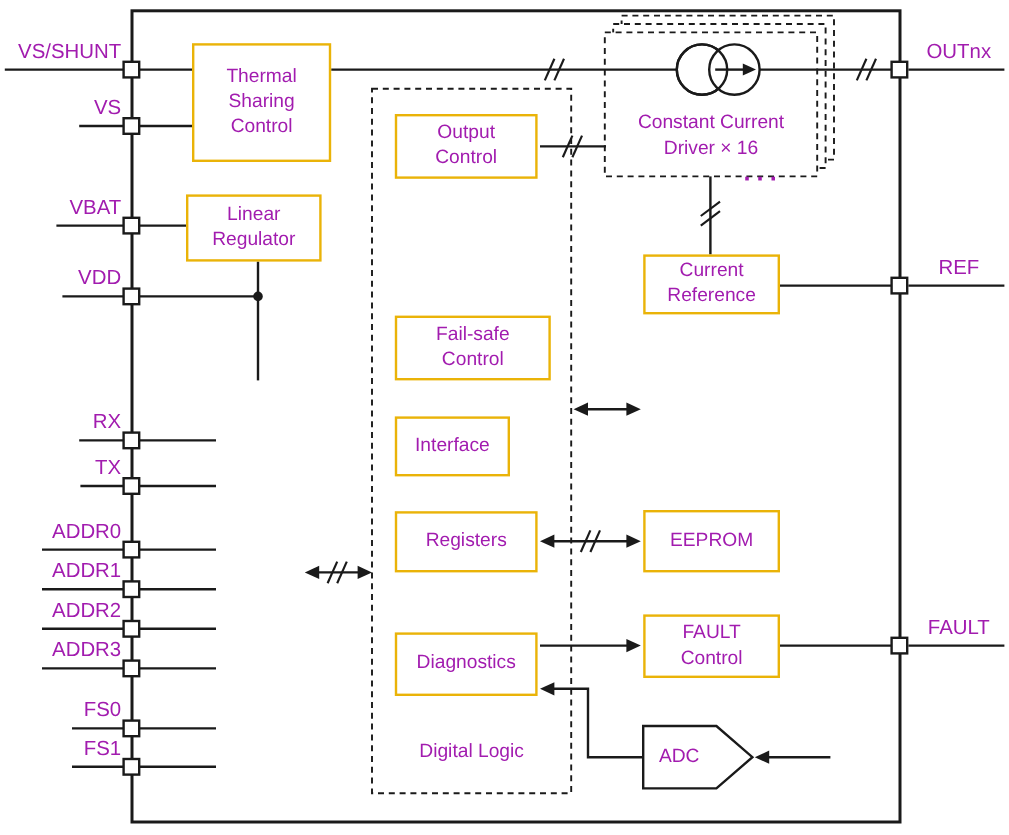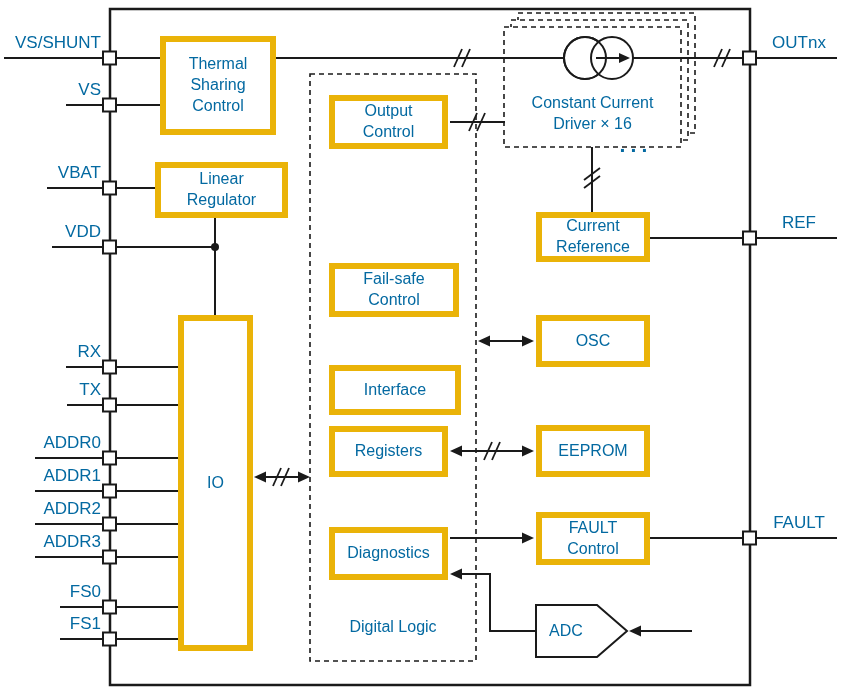--- a/index.html
+++ b/index.html
@@ -1,29 +1,29 @@
 <!DOCTYPE html>
 <html><head>
 <meta charset="utf-8">
 <style>
   * { margin:0; padding:0; box-sizing:border-box; }
   html,body { background:#ffffff; }
   .canvas {
     position:relative; width:841px; height:696px; background:#fff;
-    font-family:"Liberation Sans", sans-serif; color:#0369a1; overflow:hidden;
+    font-family:"Liberation Sans", sans-serif; color:#a21caf; overflow:hidden;
   }
   .wires { position:absolute; left:0; top:0; z-index:1; }
   .w  { stroke:#1a1a1a; stroke-width:2; fill:none; }
   .thin { stroke:#1a1a1a; stroke-width:1.8; fill:none; }
   .dash { stroke:#1a1a1a; stroke-width:1.6; fill:none; stroke-dasharray:5 4; }
   .dashfill { stroke:#1a1a1a; stroke-width:1.6; fill:#ffffff; stroke-dasharray:5 4; }
   .ah { fill:#1a1a1a; stroke:none; }
   .pinbox { fill:#ffffff; stroke:#1a1a1a; stroke-width:2; }
   .block {
-    position:absolute; background:#ffffff; border:6px solid #eab308;
+    position:absolute; background:#ffffff; border:2px solid #eab308;
     display:flex; align-items:center; justify-content:center; text-align:center;
     white-space:pre-line; font-size:16px; line-height:1.3; z-index:2;
   }
   .label-only { border:none; background:transparent; }
   .pin-label {
     position:absolute; font-size:17px; height:22px; line-height:22px; z-index:3;
     white-space:nowrap;
   }
   .pin-label.left  { left:0; width:101px; text-align:right; }
   .pin-label.right { left:760px; width:78px; text-align:center; }
@@ -164,38 +164,36 @@
   <div class="pin-label left" style="top:581px">FS0</div>
   <div class="pin-label left" style="top:613px">FS1</div>
 
   <div class="pin-label right" style="top:32px">OUTnx</div>
   <div class="pin-label right" style="top:212px">REF</div>
   <div class="pin-label right" style="top:512px">FAULT</div>
 
   <div class="block" style="left:160px;top:36px;width:116px;height:99px">Thermal
 Sharing
 Control</div>
-  <div class="block" style="left:155px;top:162px;width:133px;height:56px">Linear
+  <div class="block" style="left:155px;top:162px;width:113px;height:56px">Linear
 Regulator</div>
-  <div class="block" style="left:178px;top:315px;width:75px;height:336px">IO</div>
 
   <div class="block" style="left:329px;top:95px;width:119px;height:54px">Output
 Control</div>
   <div class="block" style="left:329px;top:263px;width:130px;height:54px">Fail-safe
 Control</div>
-  <div class="block" style="left:329px;top:365px;width:132px;height:50px">Interface</div>
+  <div class="block" style="left:329px;top:347px;width:96px;height:50px">Interface</div>
   <div class="block" style="left:329px;top:527px;width:119px;height:53px">Diagnostics</div>
   <div class="block" style="left:329px;top:426px;width:119px;height:51px">Registers</div>
   <div class="block label-only" style="left:310px;top:614px;width:166px;height:26px">Digital Logic</div>
 
   <div class="block label-only" style="left:506px;top:86px;width:173px;height:56px">Constant Current
 Driver × 16</div>
   <div class="block label-only dots" style="left:606px;top:138px;width:60px;height:24px">···</div>
 
   <div class="block" style="left:536px;top:212px;width:114px;height:50px">Current
 Reference</div>
-  <div class="block" style="left:536px;top:315px;width:114px;height:52px">OSC</div>
   <div class="block" style="left:536px;top:425px;width:114px;height:52px">EEPROM</div>
   <div class="block" style="left:536px;top:512px;width:114px;height:53px">FAULT
 Control</div>
   <div class="block label-only" style="left:538px;top:619px;width:56px;height:24px">ADC</div>
 
 </div>
 
 </body></html>

